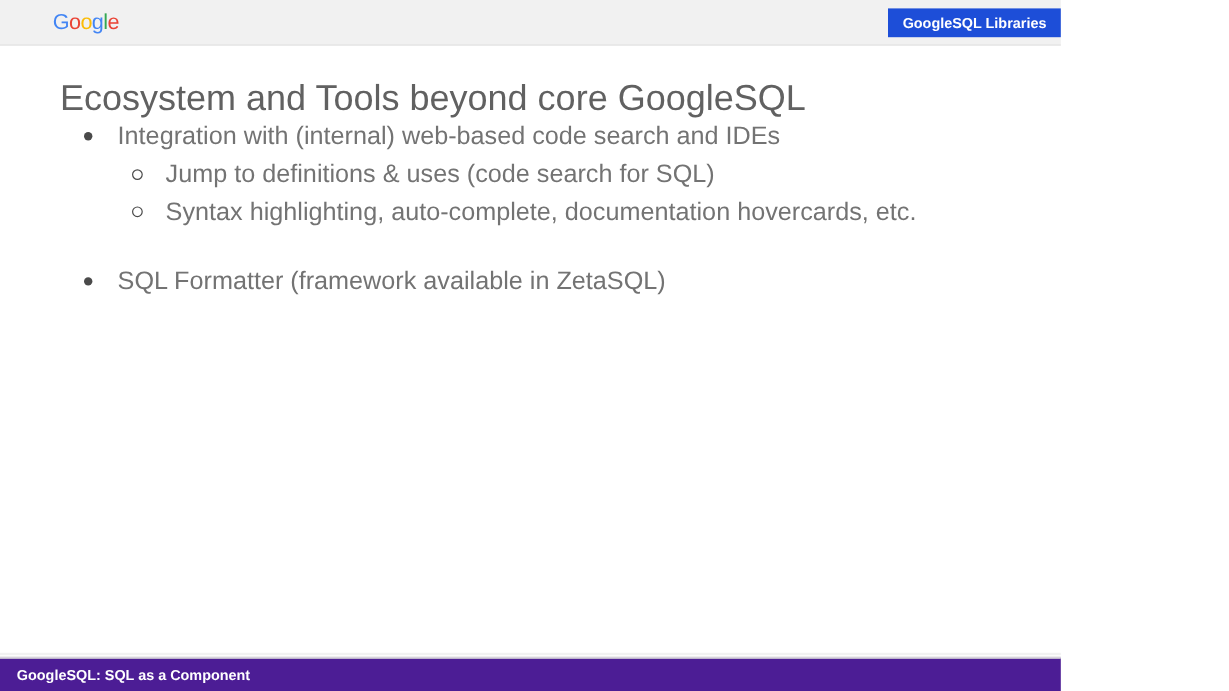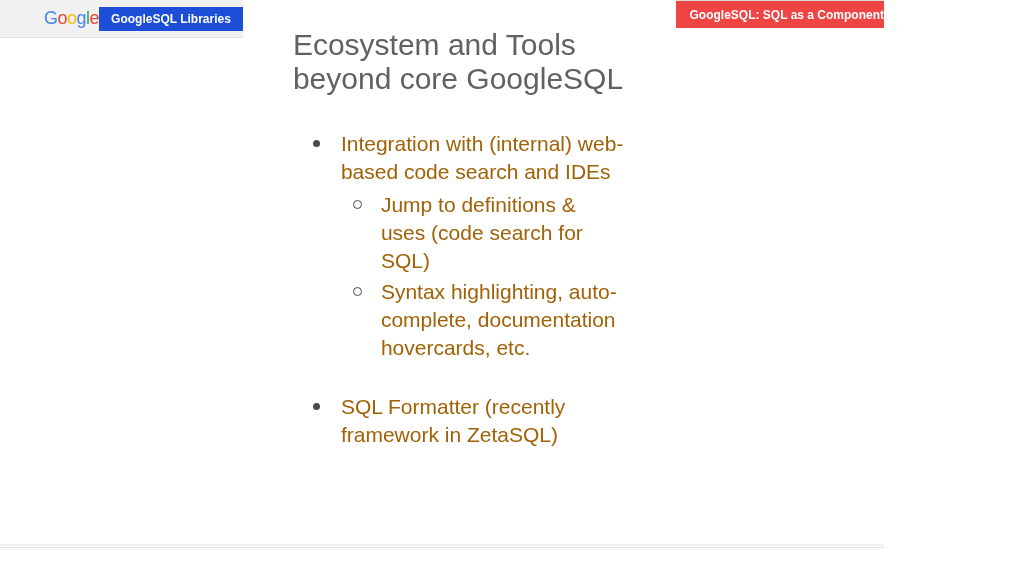--- a/index.html
+++ b/index.html
@@ -1,31 +1,31 @@
 <!DOCTYPE html>
 <html><head>
 <meta charset="utf-8">
 <style>
   * { margin: 0; padding: 0; box-sizing: border-box; }
   html, body { width: 1024px; height: 576px; font-family: Arial, Helvetica, sans-serif; background: #fff; overflow: hidden; }
-  .slide { width: 884px; height: 576px; position: relative; display: flex; flex-direction: row; }
+  .slide { width: 884px; height: 576px; position: relative; display: flex; flex-direction: column; }
   .topbar { height: 38px; background: #f1f1f1; border-bottom: 1px solid #e2e2e2; display: flex; align-items: center; justify-content: space-between; padding: 0 0 0 44px; }
   .logo { font-size: 18px; font-weight: 500; letter-spacing: -0.5px; }
   .logo span { display: inline-block; }
   .g1 { color:#4285F4; } .o1 { color:#EA4335; } .o2 { color:#FBBC05; } .g2 { color:#4285F4; } .l1 { color:#34A853; } .e1 { color:#EA4335; }
   .badge { background:#1d4ed8; color:#fff; font-size:12px; font-weight:700; padding:3px 12px; line-height:18px; }
   .content { flex:1; padding: 28px 50px 0 50px; }
-  .title { font-size:30px; font-weight:400; color:#616161; margin-bottom:34px; }
-  ul.bullets { list-style:none; font-size:21px; color:#a16207; line-height:1.35; }
+  .title { font-size:30px; font-weight:400; color:#616161; }
+  ul.bullets { list-style:none; font-size:21px; color:#737373; line-height:1.35; }
   ul.bullets > li { position:relative; padding-left:48px; margin-bottom:30px; }
   ul.bullets > li::before { content:""; position:absolute; left:20px; top:10px; width:7px; height:7px; background:#4a4a4a; border-radius:50%; }
   ul.sub { list-style:none; margin-top:4px; }
   ul.sub > li { position:relative; padding-left:40px; margin-top:2px; }
   ul.sub > li::before { content:""; position:absolute; left:12px; top:9px; width:7px; height:7px; border:1px solid #4a4a4a; border-radius:50%; }
-  .footer { height:28px; background:#ef4444; color:#fff; font-size:12px; font-weight:700; display:flex; align-items:center; padding-left:14px; border-top:1px solid #d9d9d9; }
+  .footer { height:28px; background:#4c1d95; color:#fff; font-size:12px; font-weight:700; display:flex; align-items:center; padding-left:14px; border-top:1px solid #d9d9d9; }
   .footer-topline { position:absolute; bottom:28px; left:0; right:0; height:1px; background:#e2e2e2; }
   .footer-topline2 { position:absolute; bottom:30px; left:0; right:0; height:2px; background:#f1f1f1; }
 </style>
 </head>
 <body>
 
 <div class="slide">
   <div class="topbar">
     <div class="logo">
       <span class="g1">G</span><span class="o1">o</span><span class="o2">o</span><span class="g2">g</span><span class="l1">l</span><span class="e1">e</span>
@@ -37,21 +37,21 @@
     <div class="title">Ecosystem and Tools beyond core GoogleSQL</div>
     <ul class="bullets">
       <li>
         <span>Integration with (internal) web-based code search and IDEs</span>
         <ul class="sub">
           <li><span>Jump to definitions &amp; uses (code search for SQL)</span></li>
           <li><span>Syntax highlighting, auto-complete, documentation hovercards, etc.</span></li>
         </ul>
       </li>
       <li>
-        <span>SQL Formatter (recently framework in ZetaSQL)</span>
+        <span>SQL Formatter (framework available in ZetaSQL)</span>
       </li>
     </ul>
   </div>
 
   <div class="footer-topline2"></div>
   <div class="footer-topline"></div>
   <div class="footer">
     <span>GoogleSQL: SQL as a Component</span>
   </div>
 </div>

